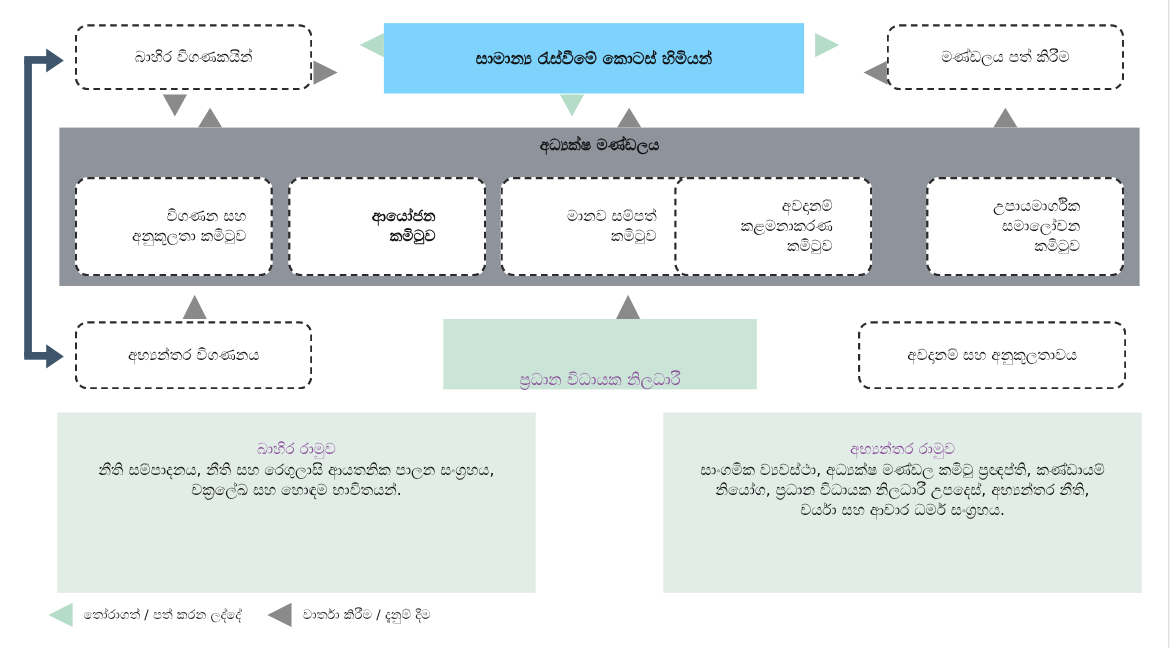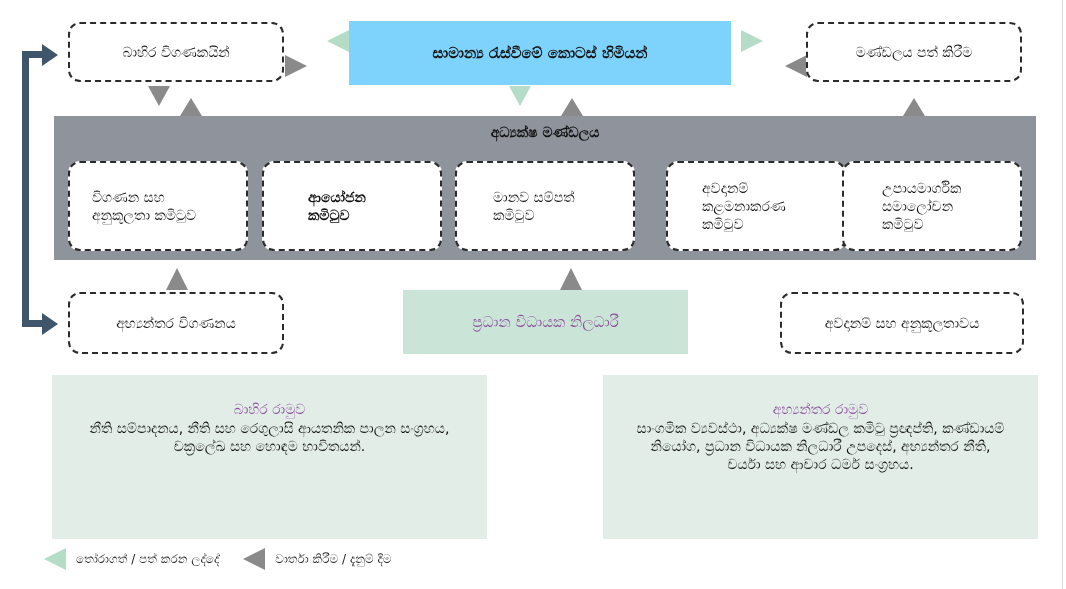--- a/index.html
+++ b/index.html
@@ -8,21 +8,21 @@
       background:#ffffff;
       font-family:"DejaVu Sans", sans-serif;
       color:#111;
     }
     .dash-box {
       position:absolute; box-sizing:border-box;
       border:2px dashed #2b2b2b;
       border-radius:12px;
       background:#ffffff;
       display:flex; align-items:center; justify-content:center;
-      text-align:left;
+      text-align:right;
       font-size:14px; line-height:18px;
       color:#111;
     }
     .tri { position:absolute; width:0; height:0; }
     .board {
       position:absolute; left:54px; top:116px; width:982px; height:144px;
       background:#8e939c;
     }
     .board-title {
       position:absolute; left:0; right:0; top:8px; text-align:center;
@@ -33,21 +33,21 @@
     }
     .green-main {
       position:absolute; left:349px; top:21px; width:382px; height:64px;
       background:#7dd3fc;
       display:flex; align-items:center; justify-content:center;
       font-size:15px; font-weight:bold; color:#111;
     }
     .ceo-box {
       position:absolute; left:403px; top:290px; width:285px; height:64px;
       background:#cae5d7;
-      display:flex; align-items:center; justify-content:center;
+      display:flex; align-items:flex-end; justify-content:center;
       font-size:15px; color:#8b4d9b;
     }
     .framework {
       position:absolute; top:375px; width:435px; height:164px;
       background:#e1ede6;
       box-sizing:border-box; padding-top:24px;
       text-align:center;
     }
     .framework .fw-title { font-size:14px; color:#8b4d9b; line-height:20px; }
     .framework .fw-body { font-size:14px; color:#111; line-height:18px; padding:0 32px; }
@@ -102,21 +102,21 @@
   <div class="board-title">අධ්‍යක්ෂ මණ්ඩලය</div>
   <div class="dash-box committee" style="left:14px;">
     <span style="padding:0 22px;">විගණන සහ අනුකූලතා කමිටුව</span>
   </div>
   <div class="dash-box committee" style="left:208px;font-weight:bold;">
     <span style="padding:0 44px;">ආයෝජන කමිටුව</span>
   </div>
   <div class="dash-box committee" style="left:401px;">
     <span style="padding:0 36px;">මානව සම්පත් කමිටුව</span>
   </div>
-  <div class="dash-box committee" style="left:612px;">
+  <div class="dash-box committee" style="left:559px;">
     <span style="padding:0 34px;">අවදානම් කළමනාකරණ කමිටුව</span>
   </div>
   <div class="dash-box committee" style="left:788px;">
     <span style="padding:0 38px;">උපායමාර්ගික සමාලෝචන කමිටුව</span>
   </div>
 </div>
 
 <div class="tri" style="left:166px; top:268px; border-left:11px solid transparent; border-right:11px solid transparent; border-bottom:22px solid #8a8a8a;"></div>
 <div class="tri" style="left:560px; top:268px; border-left:11px solid transparent; border-right:11px solid transparent; border-bottom:22px solid #8a8a8a;"></div>
 

